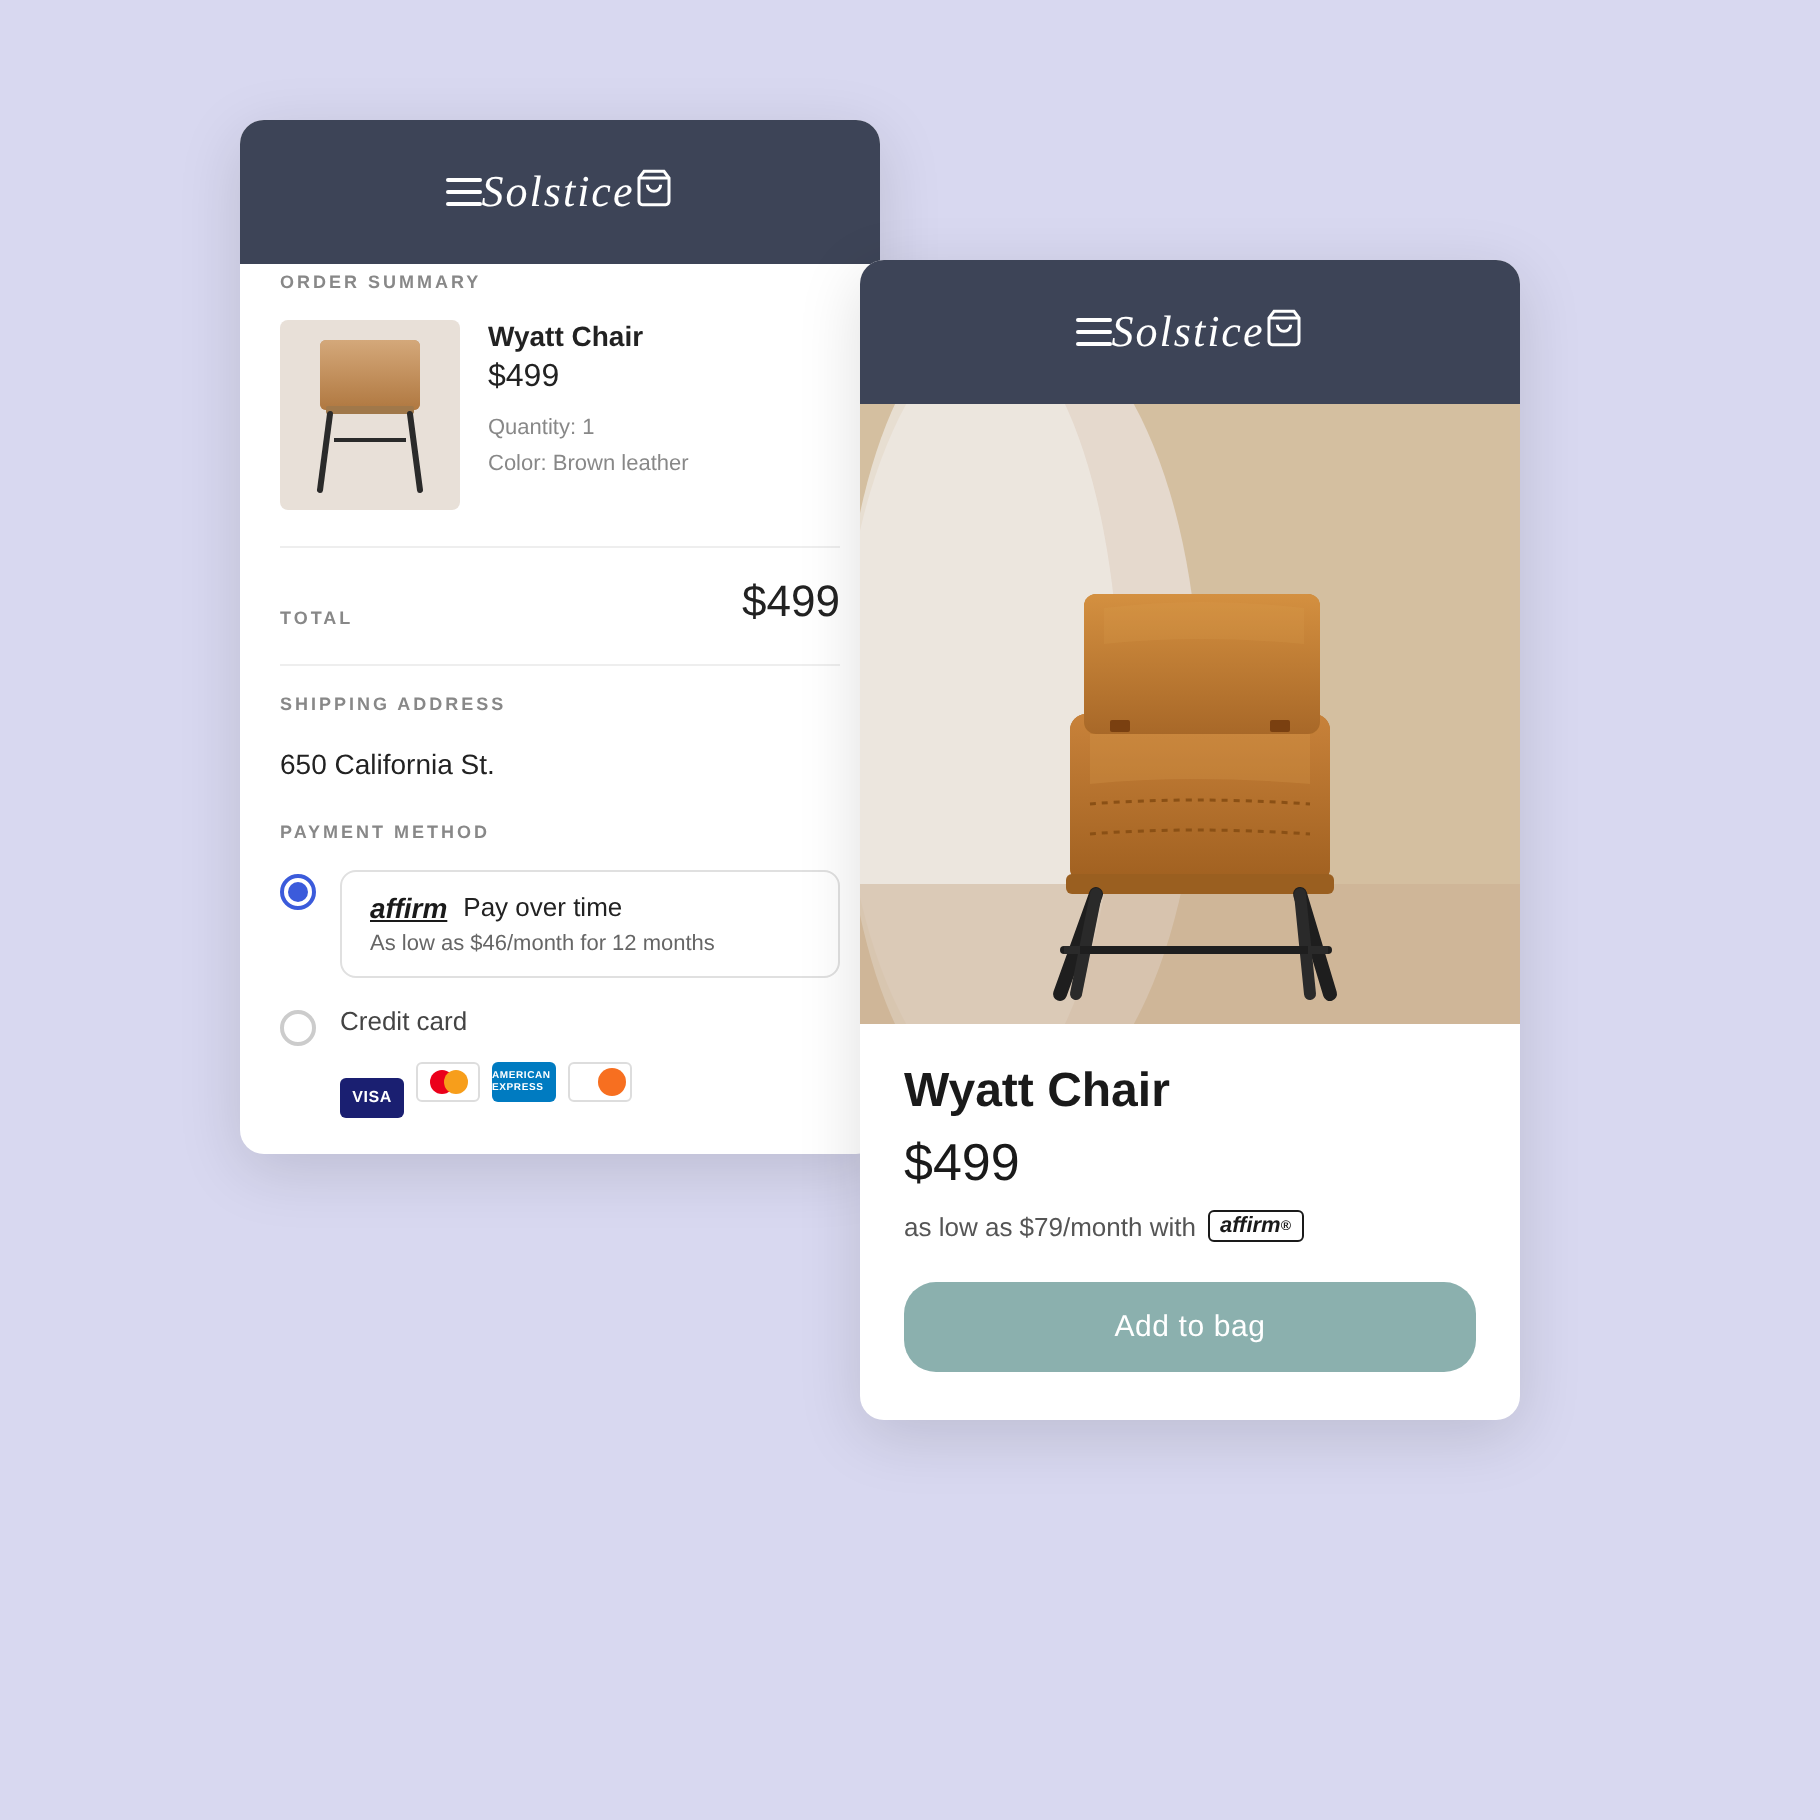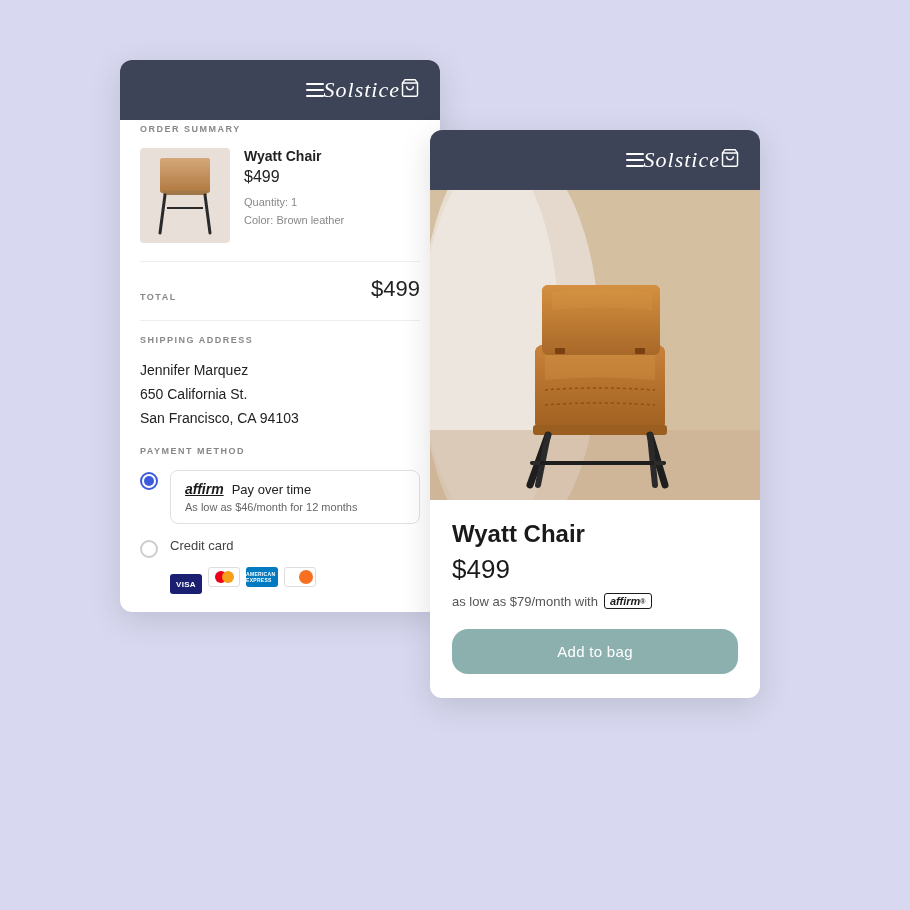--- a/index.html
+++ b/index.html
@@ -31,24 +31,24 @@
     .card-2 {
       width: 330px;
       top: 130px;
       left: 430px;
       z-index: 2;
     }
 
     
     .nav {
       background: #3d4457;
-      height: 60px;
-      display: flex;
-      align-items: center;
-      justify-content: flex-end;
+      height: 72px;
+      display: flex;
+      align-items: center;
+      justify-content: center;
       padding: 0 20px;
     }
     .nav-title {
       color: #fff;
       font-size: 22px;
       font-weight: 400;
       font-style: italic;
       letter-spacing: 1px;
       font-family: Georgia, 'Times New Roman', serif;
     }
@@ -364,23 +364,21 @@
     <hr class="divider">
 
     <div class="total-row">
       <span class="total-label">TOTAL</span>
       <span class="total-amount">$499</span>
     </div>
 
     <hr class="divider">
 
     <div class="section-label">SHIPPING ADDRESS</div>
-    <div class="shipping-name">Jennifer Marquez</div>
     <div class="shipping-name">650 California St.</div>
-    <div class="shipping-name">San Francisco, CA 94103</div>
 
     <div class="payment-section">
       <div class="section-label">PAYMENT METHOD</div>
 
       <div class="payment-option">
         <div class="radio-outer selected">
           <div class="radio-inner"></div>
         </div>
         <div class="payment-card">
           <div class="affirm-row">

